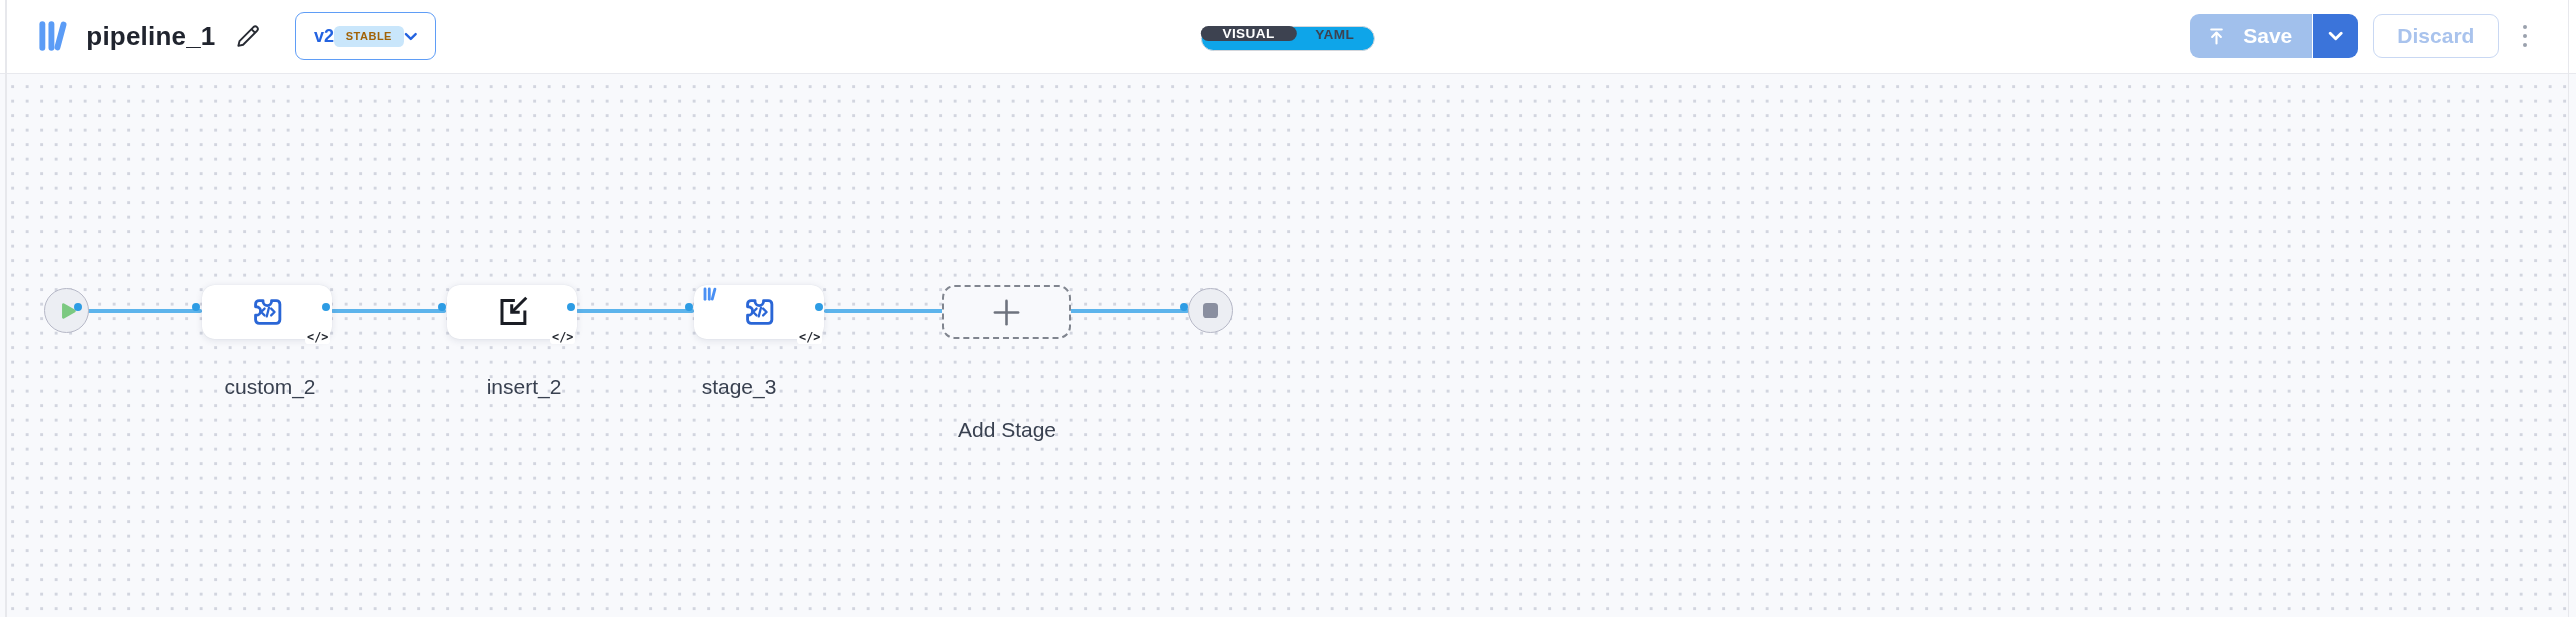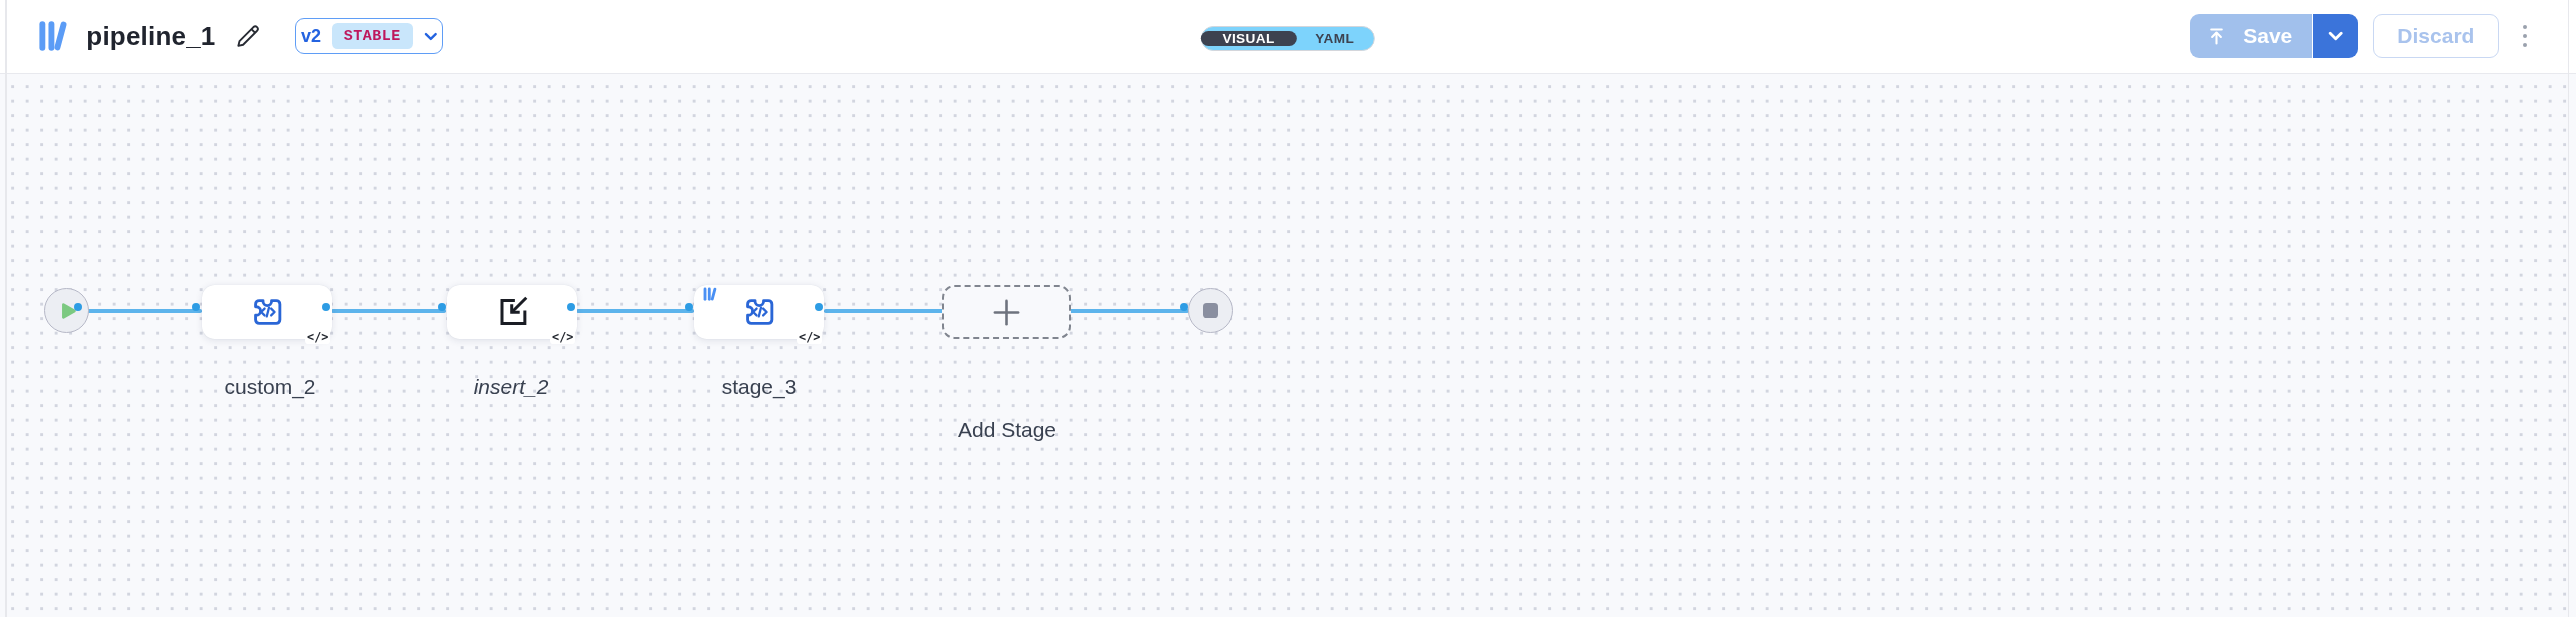--- a/index.html
+++ b/index.html
@@ -9,33 +9,33 @@
   
   header {
     position:absolute; top:0; left:0; width:100%; height:74px;
     background:#ffffff; border-bottom:1.8px solid #e8e9ee; z-index:10;
   }
   .h-left { position:absolute; left:36px; top:0; height:72px; display:flex; align-items:center; gap:16.3px; }
   .logo-icon { width:34px; height:38px; display:flex; align-items:center; }
   .page-title { font-size:26px; font-weight:bold; color:#20242e; letter-spacing:0.2px; }
   .icon-btn { background:none; border:none; cursor:pointer; display:flex; align-items:center; padding:3.6px; }
   .version-btn {
-    margin-left:12.7px; height:36px; padding:0 5px; display:flex; align-items:center; gap:11px;
+    margin-left:12.7px; height:48px; padding:0 18px; display:flex; align-items:center; gap:0;
     background:#fff; border:1.8px solid #5f9df6; border-radius:9px; cursor:pointer;
   }
   .version-label { font-size:18px; font-weight:600; color:#2463e0; }
   .version-chip {
-    background:#c9e6fb; color:#be185d; font-size:15px; font-weight:bold; letter-spacing:0.5px;
-    padding:4.5px 11.8px; border-radius:5.4px;font-family:Liberation Mono, monospace;
+    background:#c9e6fb; color:#a16207; font-size:11px; font-weight:bold; letter-spacing:0.5px;
+    padding:4.5px 11.8px; border-radius:5.4px;
   }
 
   .view-toggle {
     position:absolute; left:50%; top:26px; transform:translateX(-50%);
-    height:24.5px; display:flex; align-items:center;
-    background:#7dd3fc; border:1.4px solid #d4d6db; border-radius:12.7px;
+    height:24.5px; display:flex; align-items:flex-start;
+    background:#0ea5e9; border:1.4px solid #d4d6db; border-radius:12.7px;
   }
   .seg {
     border:none; background:transparent; cursor:pointer;
     font-size:13.6px; font-weight:bold; letter-spacing:0.4px; color:#3d4250;
     padding:0 20px; border-radius:12.7px; display:flex; align-items:center;
   }
   .seg.active { background:#3d4250; color:#ffffff; margin:-1.4px; padding:0 22px; }
 
   .h-right { position:absolute; right:40px; top:0; height:72px; display:flex; align-items:center; gap:14.5px; }
   .save-split { display:flex; height:44px; }
@@ -196,21 +196,21 @@
     <div class="node" style="left:447px;">
       <span style="display:flex;">
         <svg width="42" height="40" viewBox="0 0 28 28" fill="none" stroke="#1a1d24" stroke-width="2.1" stroke-linejoin="miter" stroke-linecap="butt">
           <path d="M16 6 H7 V22 H23 V13"></path>
           <path d="M24 4 L13.8 14.2"></path>
           <path d="M13.8 8.6 V14.2 H19.4"></path>
         </svg>
       </span>
       <span class="code-badge">&lt;/&gt;</span>
     </div>
-    <div class="node-label" style="left:411px;font-style:italic;">insert_2</div>
+    <div class="node-label" style="left:424px;">insert_2</div>
 
     <div class="node" style="left:694px;">
       <span class="corner-lib">
         <svg width="15.4" height="16.3" viewBox="0 0 30 32">
           <rect x="3" y="3" width="5.6" height="26" rx="2.8" fill="#4a90f4"></rect>
           <rect x="11.4" y="3" width="5.6" height="26" rx="2.8" fill="#4a90f4"></rect>
           <rect x="19.8" y="3" width="5.6" height="26" rx="2.8" fill="#4a90f4" transform="rotate(15 22.6 16)"></rect>
         </svg>
       </span>
       <span style="display:flex;">
@@ -218,21 +218,21 @@
           <path d="M8.5 6 H11.2 V6.5 A3 3 0 0 0 17.2 6.5 V6 H20.5 A2.5 2.5 0 0 1 23 8.5 V19.5 A2.5 2.5 0 0 1 20.5 22 H8.5 A2.5 2.5 0 0 1 6 19.5 V16.3 H6.5 A3 3 0 0 0 6.5 10.3 H6 V8.5 A2.5 2.5 0 0 1 8.5 6 Z"></path>
           <g stroke-width="1.6" stroke-linecap="round">
             <path d="M12.3 11.6 L9.9 14 L12.3 16.4"></path>
             <path d="M16.9 11.6 L19.3 14 L16.9 16.4"></path>
             <path d="M15.4 10.9 L13.8 17.1"></path>
           </g>
         </svg>
       </span>
       <span class="code-badge">&lt;/&gt;</span>
     </div>
-    <div class="node-label" style="left:659px;">stage_3</div>
+    <div class="node-label" style="left:639px;">stage_3</div>
 
     <div class="add-box" style="left:942px;">
       <span style="display:flex;">
         <svg width="31" height="31" viewBox="0 0 24 24" fill="none" stroke="#6e737e" stroke-width="2" stroke-linecap="round">
           <path d="M12 3v18"></path>
             <path d="M3 12h18"></path>
         </svg>
       </span>
     </div>
     <div class="node-label" style="left:907px;margin-top:43px;">Add Stage</div>

